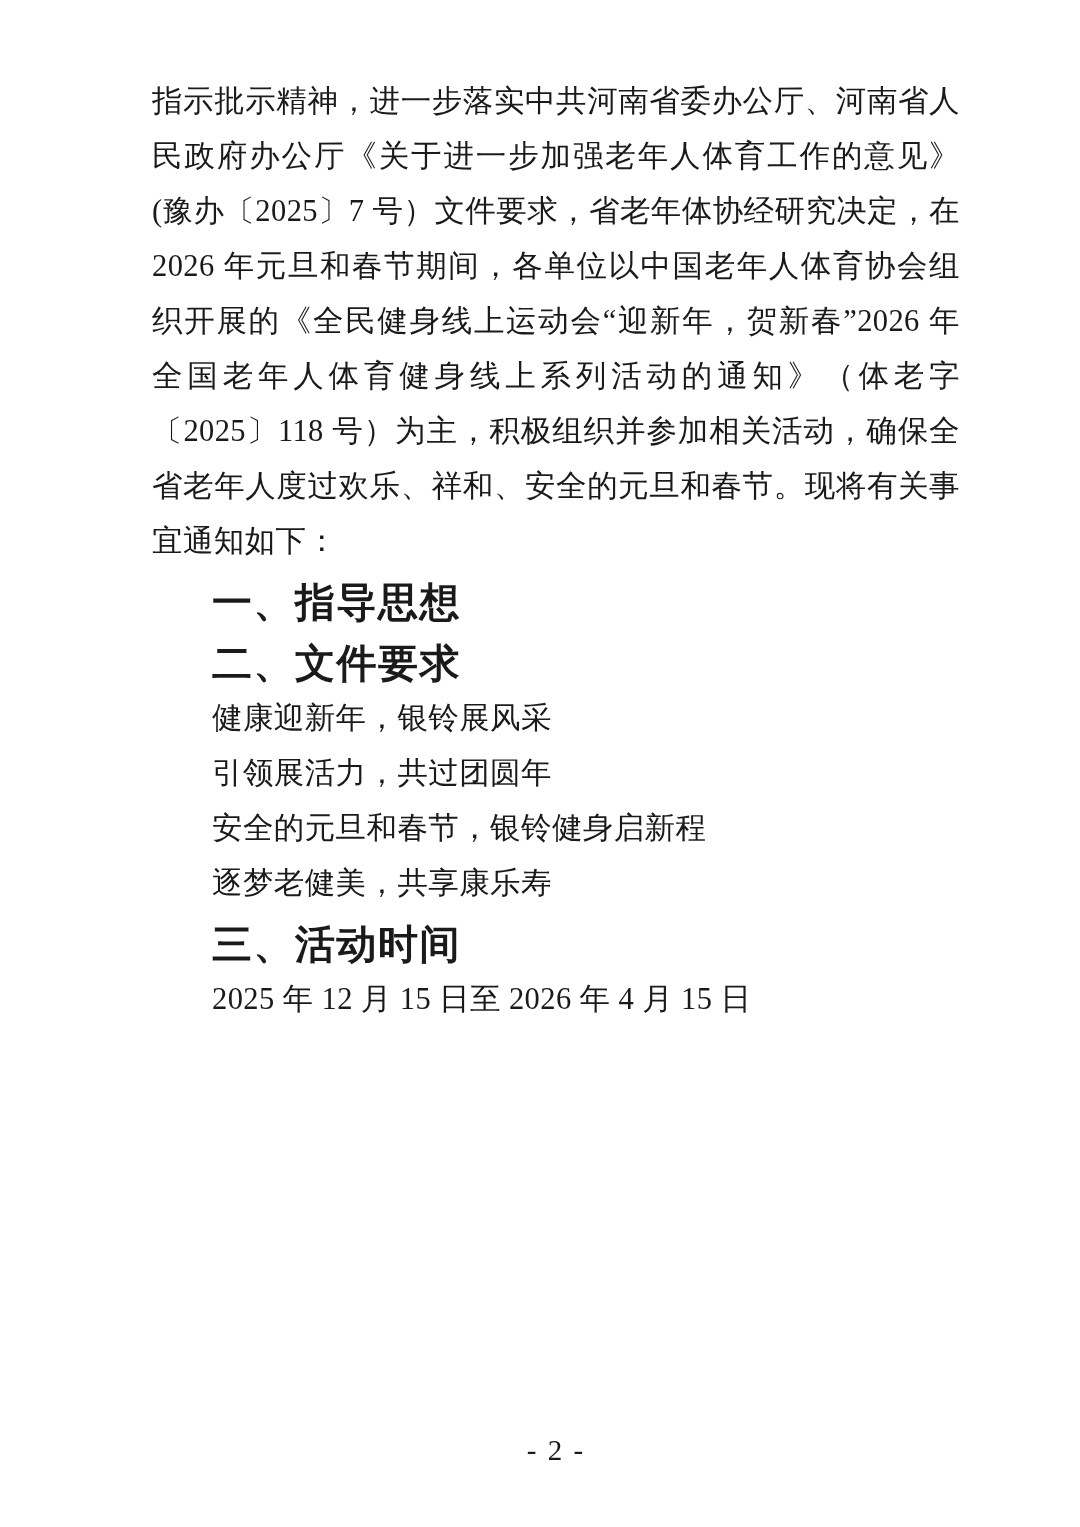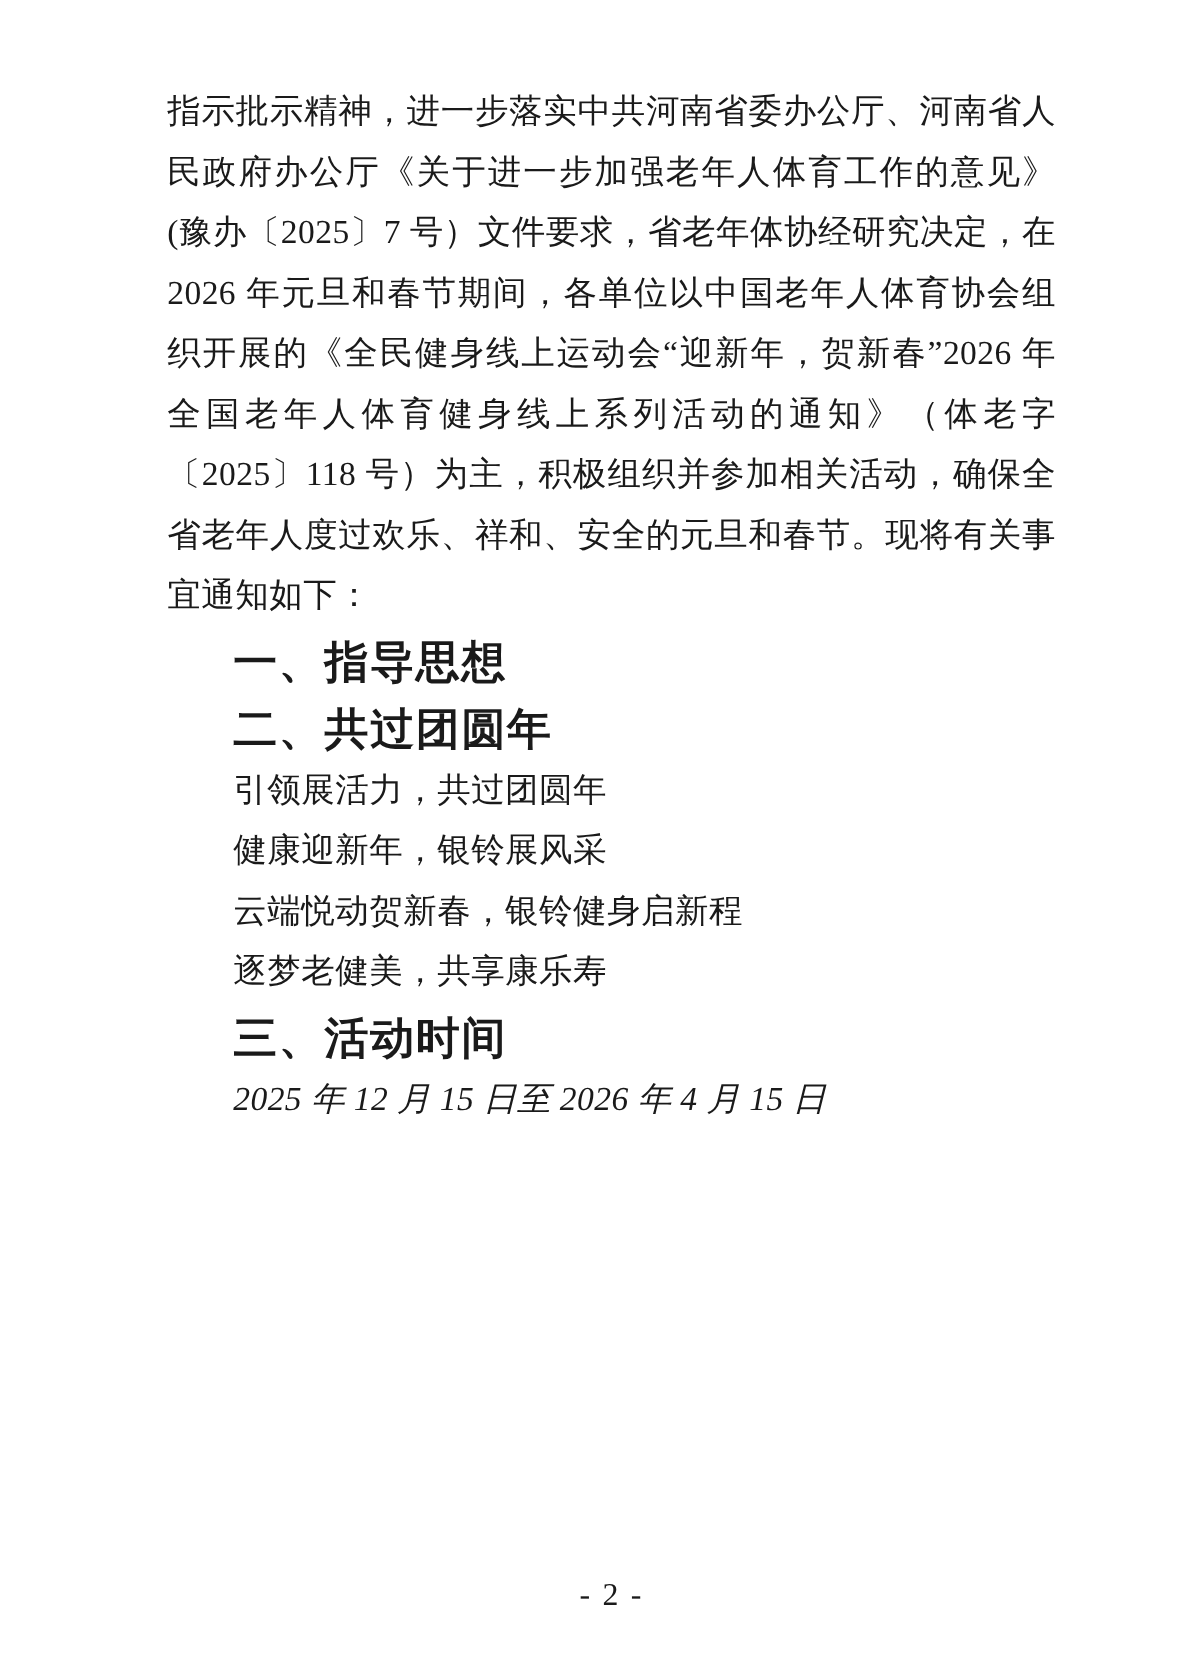--- a/index.html
+++ b/index.html
@@ -46,21 +46,20 @@
     font-size: 40px;
     letter-spacing: 1.5px;
     text-indent: 60px;
     margin-top: 6px;
   }
   .theme-line {
     text-indent: 60px;
   }
   .date-line {
     text-indent: 60px;
-    font-style: italic;
   }
   .page-number {
     position: absolute;
     left: 0;
     right: 0;
     bottom: 60px;
     text-align: center;
     font-size: 29px;
     font-family: "Liberation Serif", "DejaVu Serif", serif;
     color: #1a1a1a;
@@ -70,24 +69,24 @@
 </head>
 <body>
 
 <div class="page">
   <div class="doc-body">
 
     <p class="para">指示批示精神，进一步落实中共河南省委办公厅、河南省人民政府办公厅《关于进一步加强老年人体育工作的意见》(豫办〔2025〕7 号）文件要求，省老年体协经研究决定，在 2026 年元旦和春节期间，各单位以中国老年人体育协会组织开展的《全民健身线上运动会“迎新年，贺新春”2026 年全国老年人体育健身线上系列活动的通知》（体老字〔2025〕118 号）为主，积极组织并参加相关活动，确保全省老年人度过欢乐、祥和、安全的元旦和春节。现将有关事宜通知如下：</p>
 
     <p class="heading">一、指导思想</p>
 
-    <p class="heading">二、共过团圆年</p>
+    <p class="heading">二、文件要求</p>
+    <p class="theme-line">健康迎新年，银铃展风采</p>
     <p class="theme-line">引领展活力，共过团圆年</p>
-    <p class="theme-line">健康迎新年，银铃展风采</p>
-    <p class="theme-line">云端悦动贺新春，银铃健身启新程</p>
+    <p class="theme-line">安全的元旦和春节，银铃健身启新程</p>
     <p class="theme-line">逐梦老健美，共享康乐寿</p>
 
     <p class="heading">三、活动时间</p>
     <p class="date-line">2025 年 12 月 15 日至 2026 年 4 月 15 日</p>
 
   </div>
   <div class="page-number">- 2 -</div>
 </div>
 
 </body></html>

